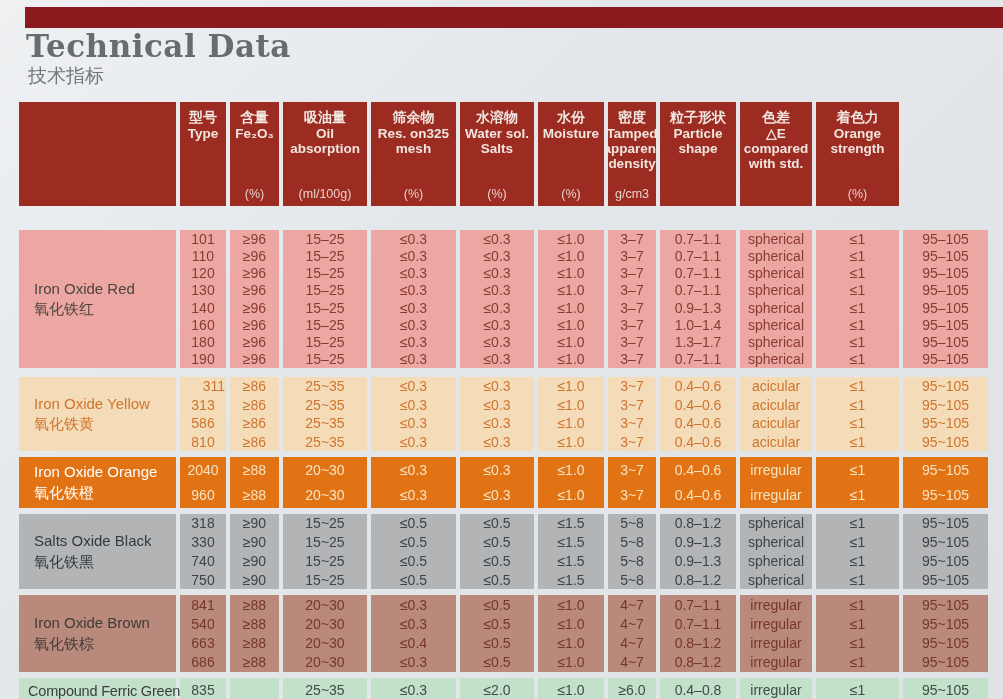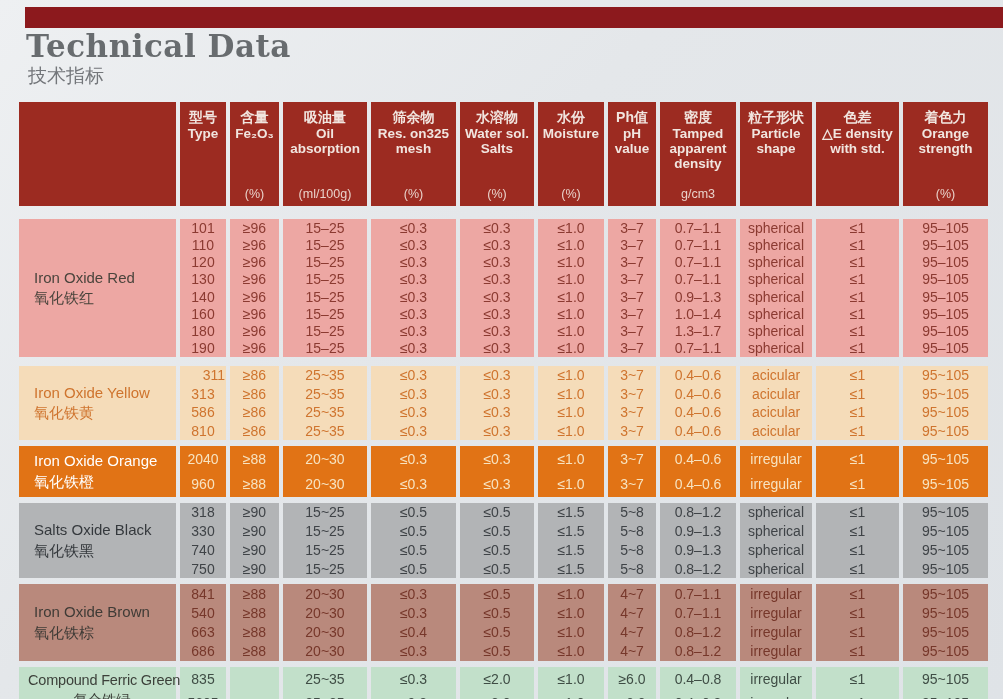--- a/index.html
+++ b/index.html
@@ -15,21 +15,21 @@
     letter-spacing:.5px;line-height:1;
   }
   .subtitle{position:absolute;left:28px;top:66px;font-size:19px;color:#73767a;line-height:1;}
 
   .table{position:absolute;left:19px;top:102px;width:969px;}
   .grid{
     display:grid;
     grid-template-columns:157px 46px 49px 84px 85px 74px 66px 48px 76px 72px 83px 85px;
     column-gap:4px;
   }
-  .thead{height:104px;margin-bottom:13px;}
+  .thead{height:104px;margin-bottom:24px;}
   .hcell{
     background:#9c2b21;color:#f1e5df;
     display:flex;flex-direction:column;align-items:center;text-align:center;
     padding:7px 2px 6px 2px;font-weight:bold;box-sizing:border-box;
   }
   .hzh{font-size:14px;line-height:1.2;}
   .hen{font-size:13.5px;line-height:1.12;}
   .hunit{margin-top:auto;font-weight:normal;font-size:12.5px;color:#e9d2ca;line-height:1;}
 
   .section{margin-bottom:6px;grid-auto-rows:1fr;}
@@ -89,37 +89,32 @@
           <div class="hzh">水溶物</div>
           <div class="hen">Water sol. Salts</div>
           <div class="hunit">(%)</div>
         </div>
         <div class="hcell">
           <div class="hzh">水份</div>
           <div class="hen">Moisture</div>
           <div class="hunit">(%)</div>
         </div>
         <div class="hcell">
-          <div class="hzh">Ph值</div>
-          <div class="hen">pH value</div>
-          <div class="hunit"></div>
-        </div>
-        <div class="hcell">
           <div class="hzh">密度</div>
           <div class="hen">Tamped apparent density</div>
           <div class="hunit">g/cm3</div>
         </div>
         <div class="hcell">
           <div class="hzh">粒子形状</div>
           <div class="hen">Particle shape</div>
           <div class="hunit"></div>
         </div>
         <div class="hcell">
           <div class="hzh">色差</div>
-          <div class="hen">△E density with std.</div>
+          <div class="hen">△E compared with std.</div>
           <div class="hunit"></div>
         </div>
         <div class="hcell">
           <div class="hzh">着色力</div>
           <div class="hen">Orange strength</div>
           <div class="hunit">(%)</div>
         </div>
       </div>
       <div class="grid section sec-red" style="--bg: #eda7a3; --val: #8b3a31; --lab: #4a443c;">
         <div class="pcell" style="grid-row: 1 / span 8;">

